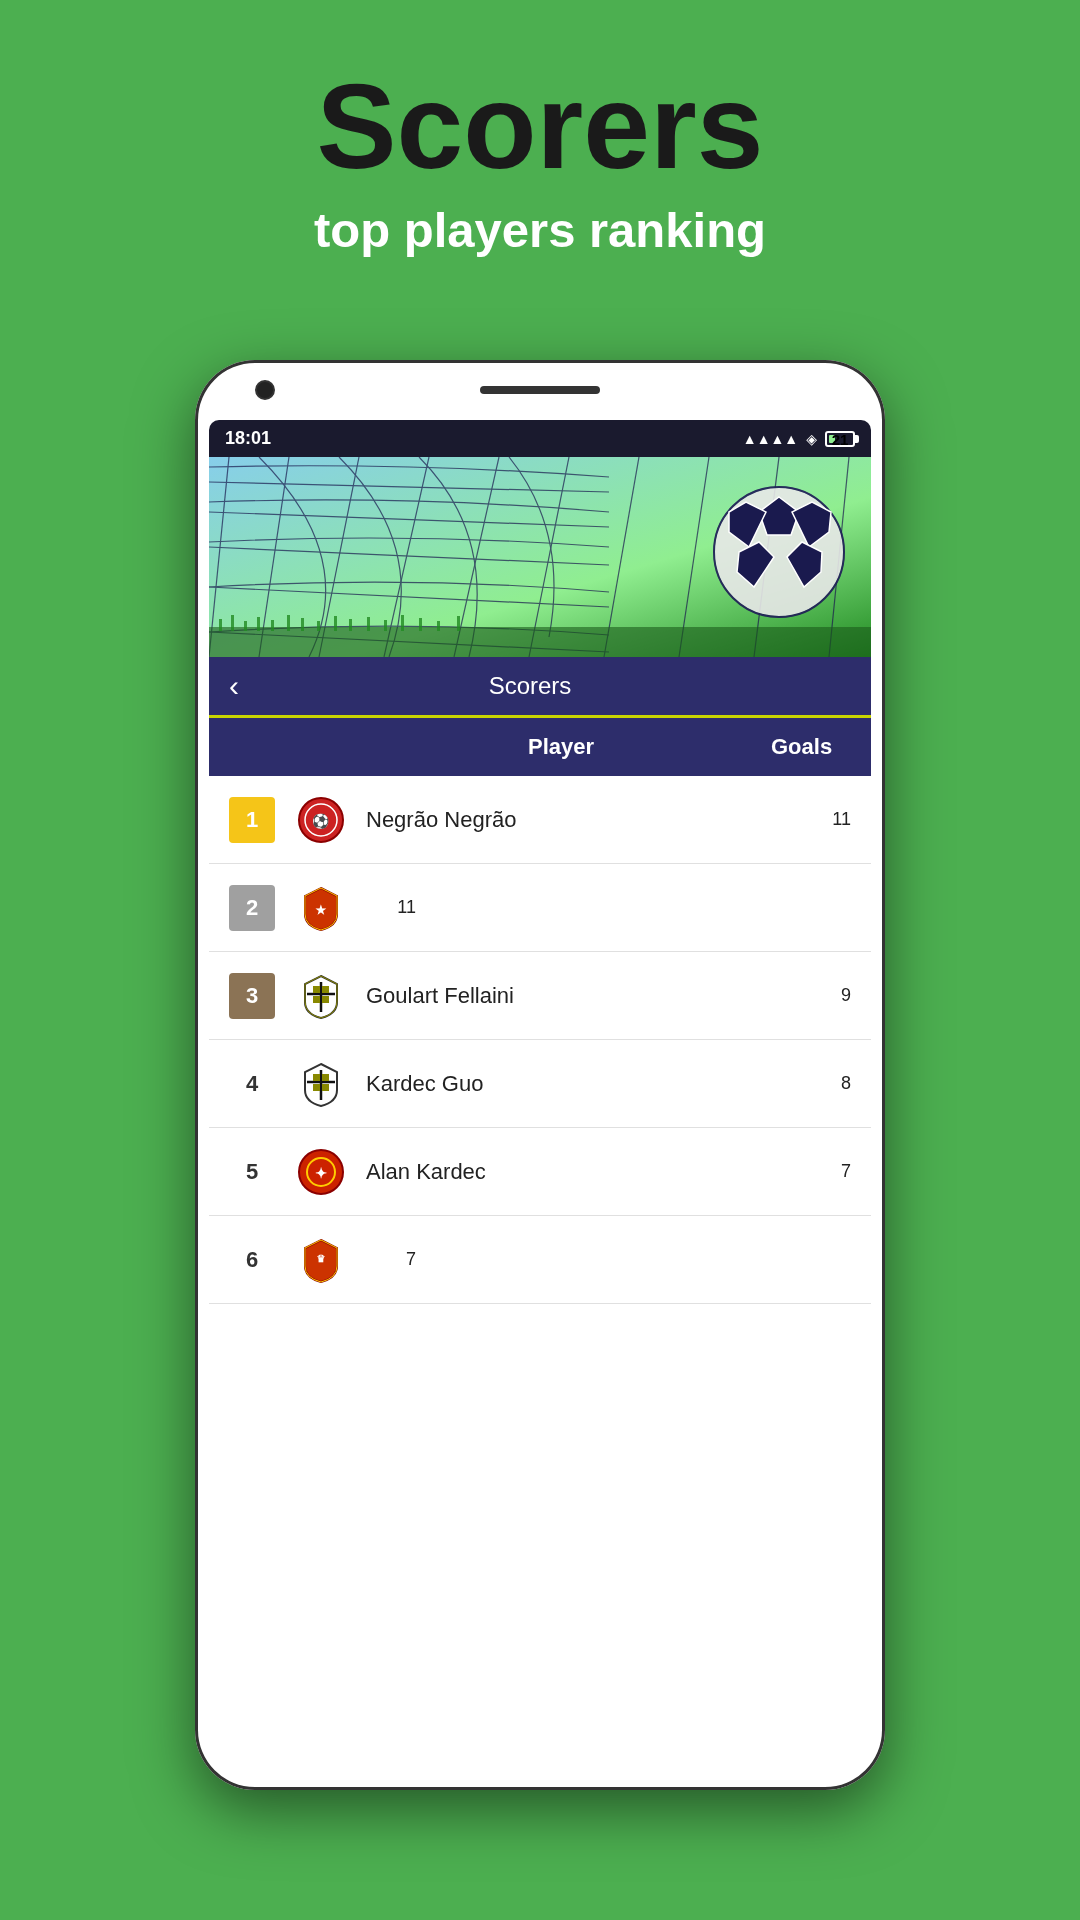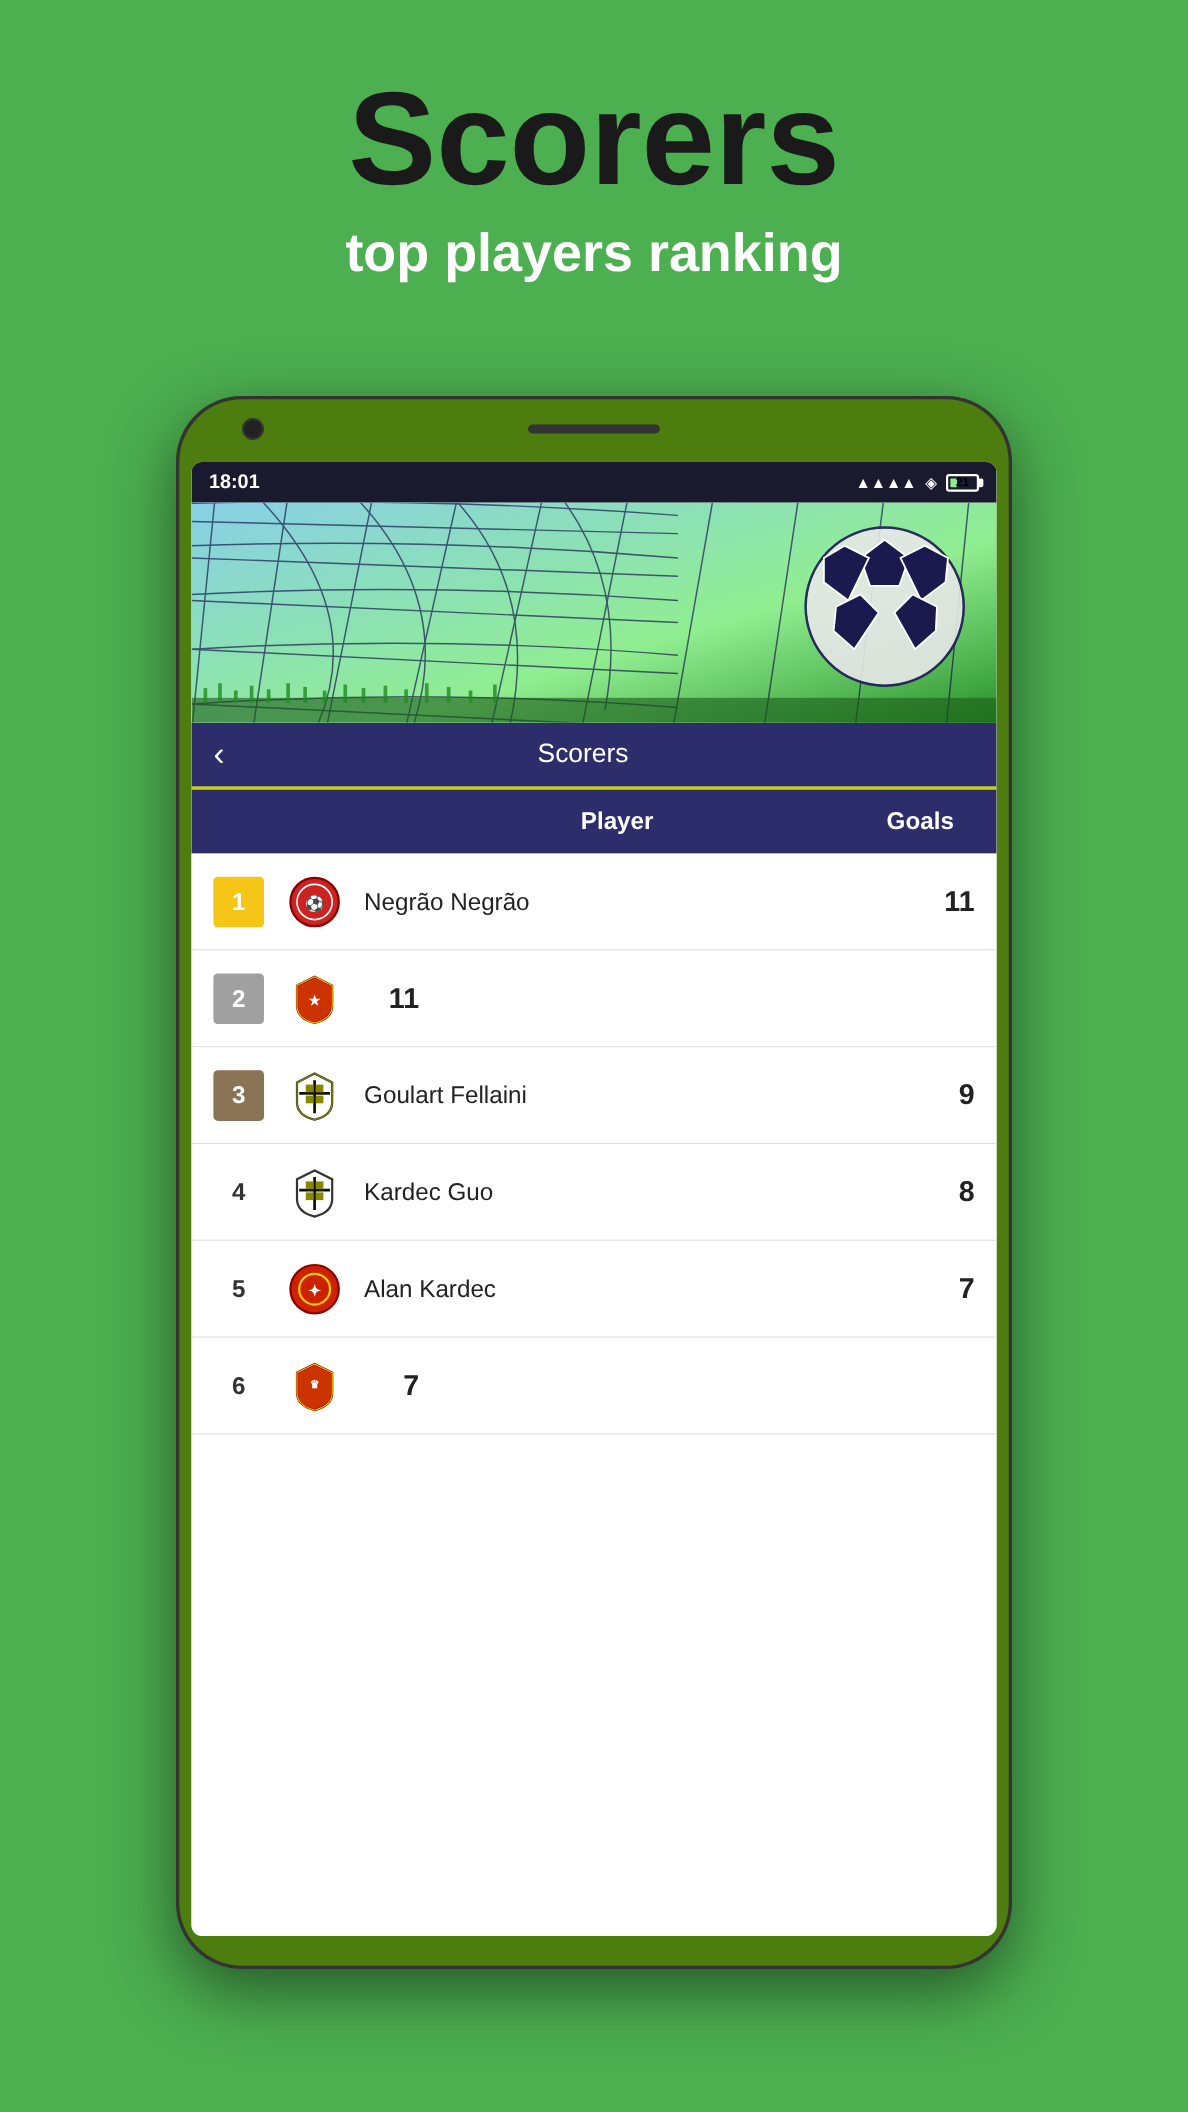--- a/index.html
+++ b/index.html
@@ -44,23 +44,23 @@
       color: #ffffff;
       margin-top: 10px;
     }
 
     
     .phone-frame {
       position: absolute;
       top: 360px;
       left: 50%;
       transform: translateX(-50%);
-      width: 760px;
+      width: 690px;
       height: 1430px;
-      background: #4d7c0f;
+      background: #ffffff;
       border-radius: 60px;
       box-shadow: 0 20px 60px rgba(0,0,0,0.5), inset 0 0 0 3px #333;
       overflow: hidden;
     }
 
     
     .phone-screen {
       position: absolute;
       top: 60px;
       left: 14px;
@@ -129,21 +129,21 @@
       width: 25%;
       border-radius: 1px;
     }
 
     .battery-text {
       position: absolute;
       left: 50%;
       top: 50%;
       transform: translate(-50%, -50%);
       color: #000;
-      font-size: 11px;
+      font-size: 15px;
       font-weight: bold;
     }
 
     
     .hero-image {
       width: 100%;
       height: 200px;
       background: linear-gradient(135deg, #87ceeb 0%, #90ee90 60%, #228b22 100%);
       position: relative;
       overflow: hidden;
@@ -260,22 +260,22 @@
     }
 
     .player-name {
       flex: 1;
       font-size: 22px;
       color: #222;
       font-weight: 400;
     }
 
     .goals-count {
-      font-size: 26px;
-      font-weight: 700;
+      font-size: 18px;
+      font-weight: 400;
       color: #222;
       width: 50px;
       text-align: right;
     }
 
     
     .phone-camera {
       position: absolute;
       top: 20px;
       left: 60px;

